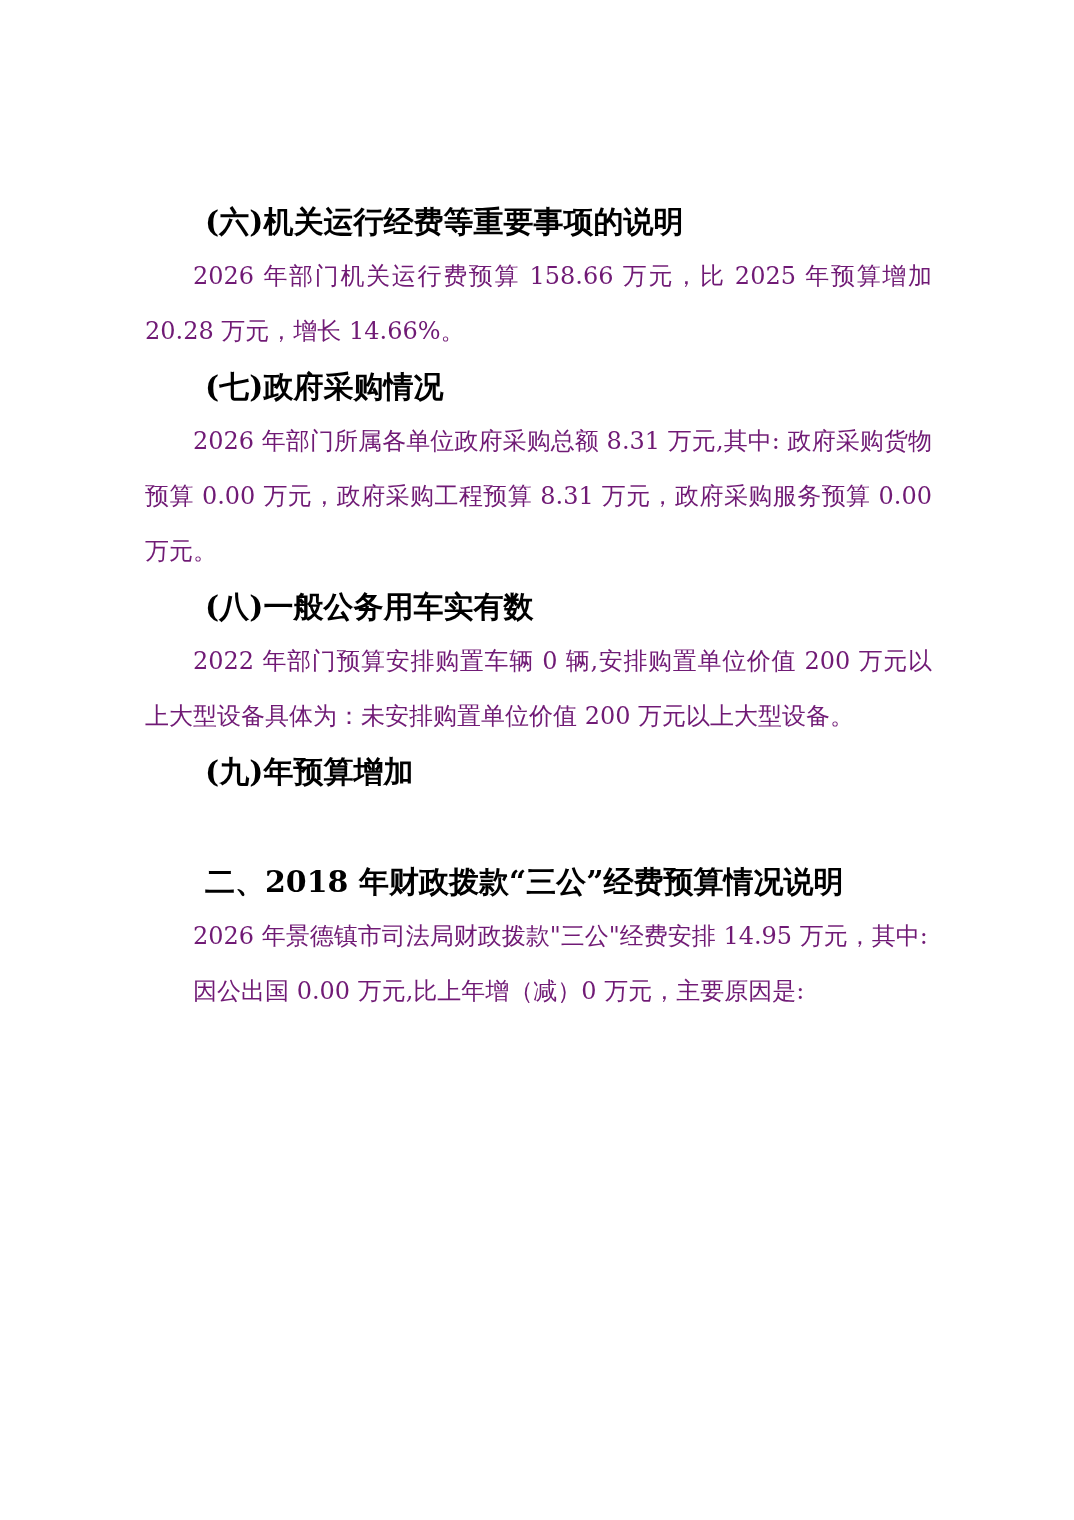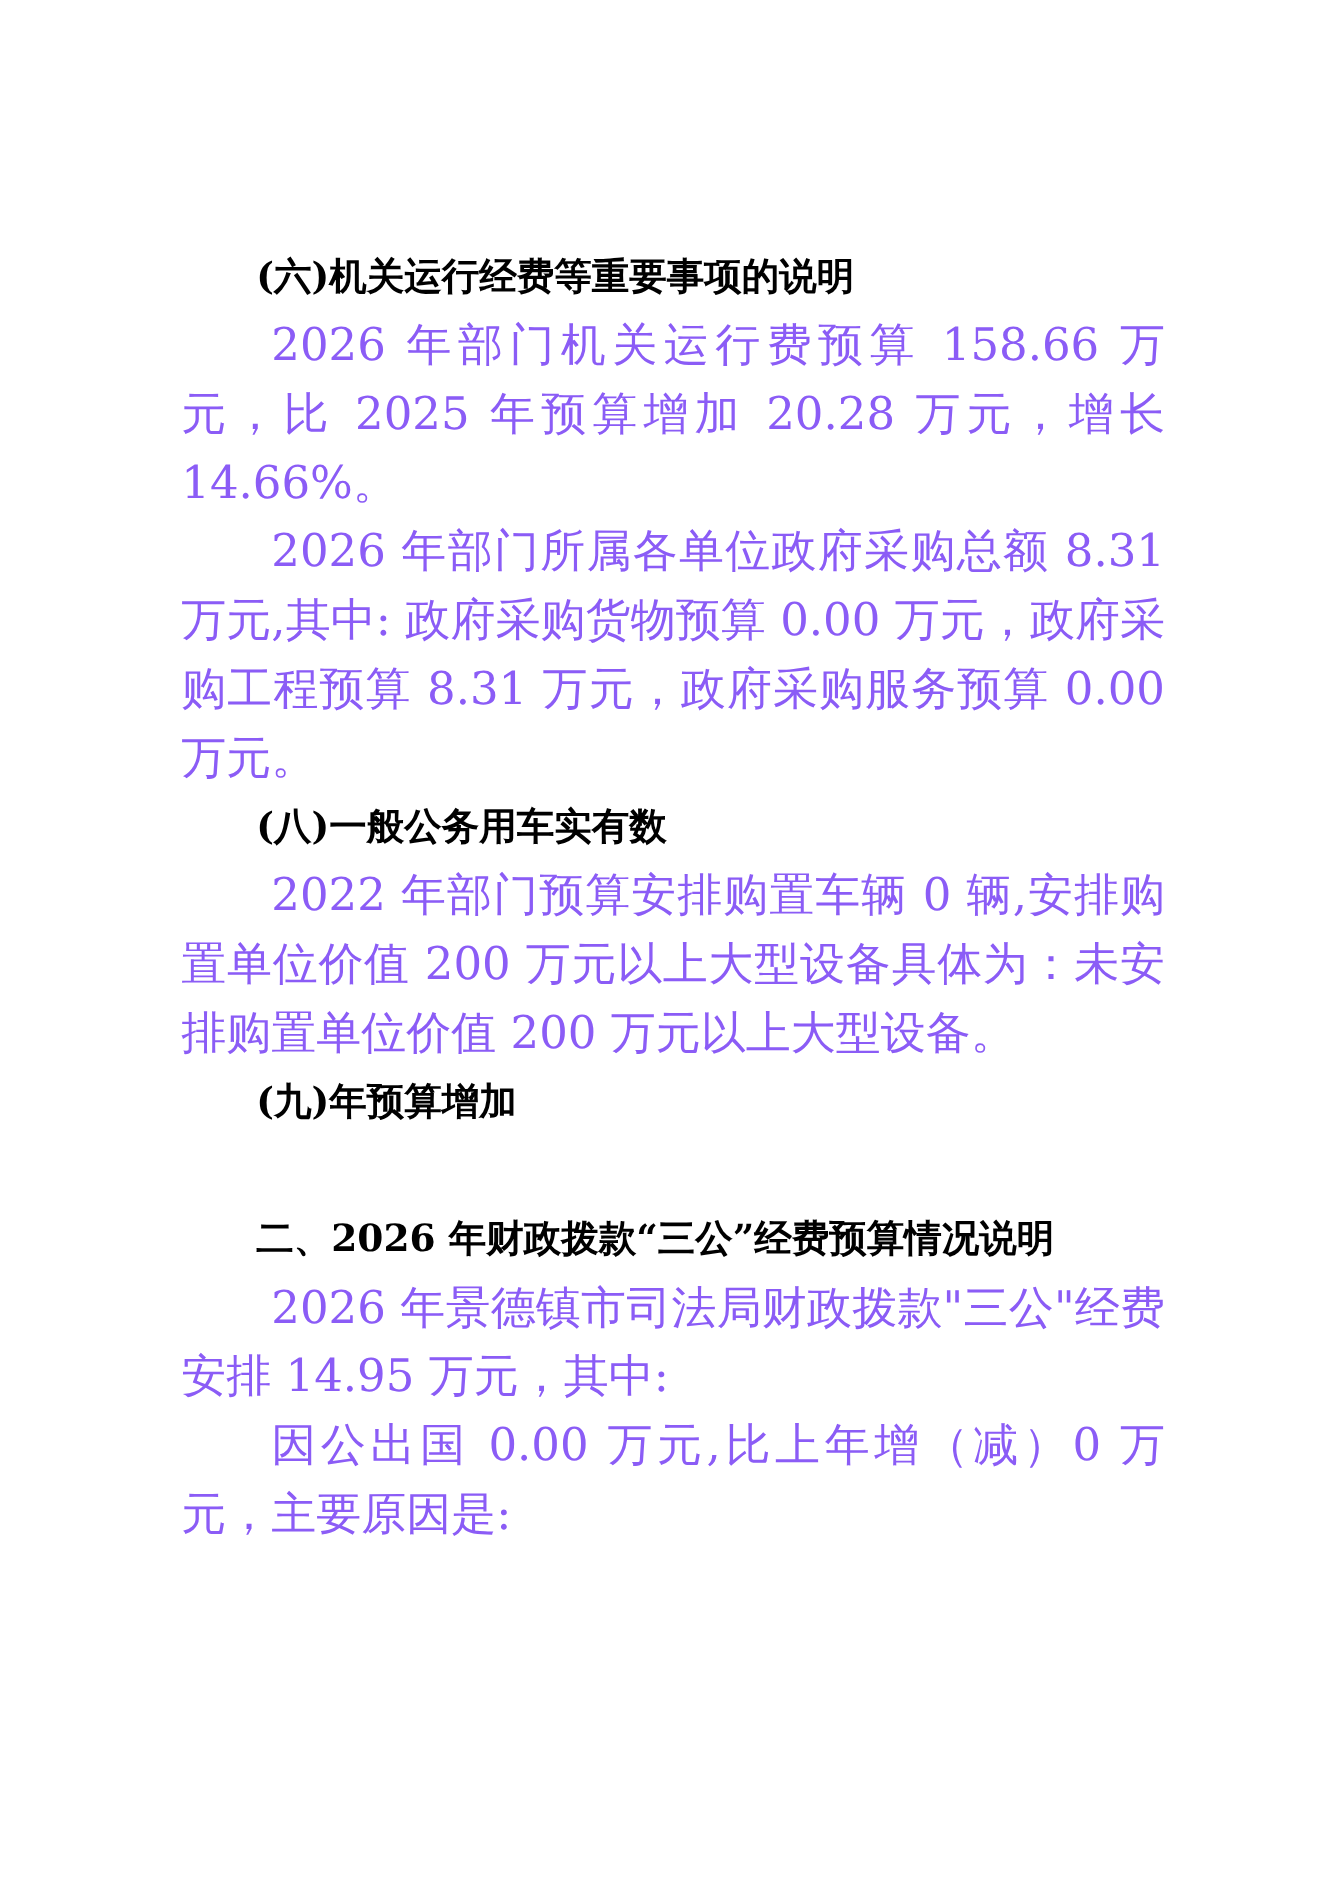--- a/index.html
+++ b/index.html
@@ -24,40 +24,41 @@
     font-size: 30px;
     font-weight: bold;
     line-height: 55px;
     text-indent: 2em;
     text-align: justify;
     text-justify: inter-ideograph;
     color: #000000;
   }
 
   .para {
-    font-size: 36px;
+    font-size: 24px;
     font-weight: normal;
     line-height: 55px;
     text-indent: 2em;
     text-align: justify;
     text-justify: inter-ideograph;
-    color: #8b5cf6;
+    color: #701a75;
   }
 
   .blank-line { height: 55px; }
 </style>
 </head>
 <body>
 
 <div class="page">
   <div class="content" id="doc-content">
       <h2 class="sec-heading">(六)机关运行经费等重要事项的说明</h2>
       <p class="para">2026 年部门机关运行费预算 158.66 万元，比 2025 年预算增加 20.28 万元，增长 14.66%。</p>
+      <h2 class="sec-heading">(七)政府采购情况</h2>
       <p class="para">2026 年部门所属各单位政府采购总额 8.31 万元,其中: 政府采购货物预算 0.00 万元，政府采购工程预算 8.31 万元，政府采购服务预算 0.00 万元。</p>
       <h2 class="sec-heading">(八)一般公务用车实有数</h2>
       <p class="para">2022 年部门预算安排购置车辆 0 辆,安排购置单位价值 200 万元以上大型设备具体为：未安排购置单位价值 200 万元以上大型设备。</p>
       <h2 class="sec-heading">(九)年预算增加</h2>
       <div class="blank-line"></div>
-      <h2 class="sec-heading">二、2026 年财政拨款“三公”经费预算情况说明</h2>
+      <h2 class="sec-heading">二、2018 年财政拨款“三公”经费预算情况说明</h2>
       <p class="para">2026 年景德镇市司法局财政拨款"三公"经费安排 14.95 万元，其中:</p>
       <p class="para">因公出国 0.00 万元,比上年增（减）0 万元，主要原因是:</p>
     </div>
 </div>
 
 </body></html>

